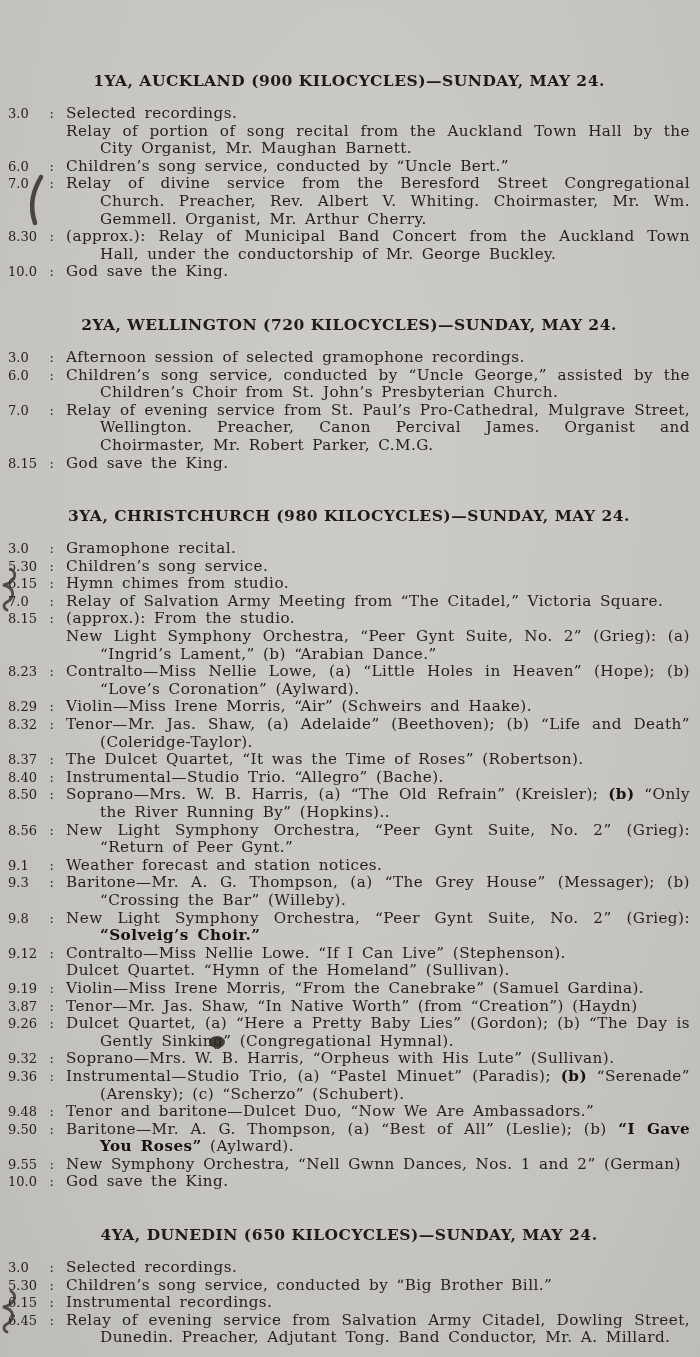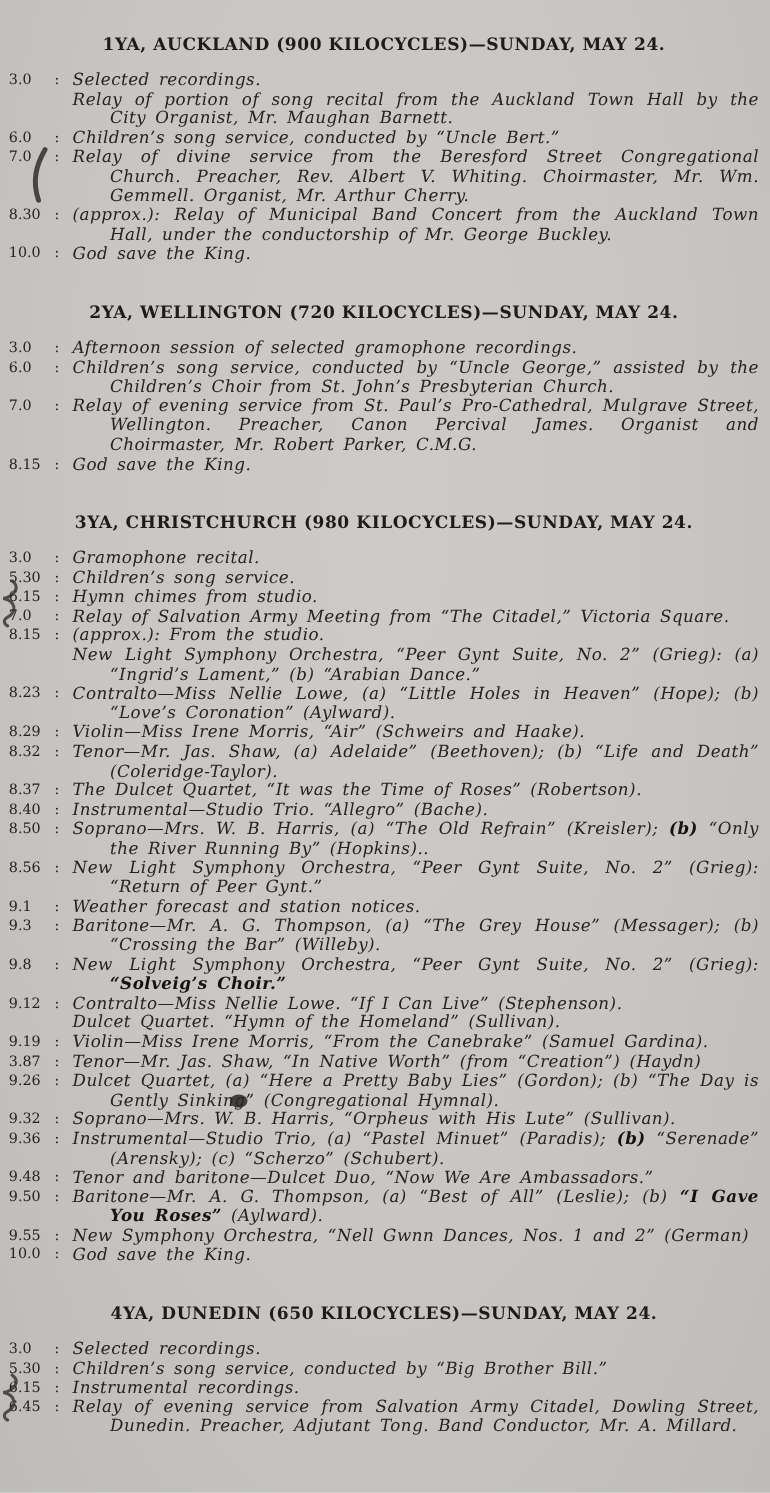--- a/index.html
+++ b/index.html
@@ -4,21 +4,21 @@
 <style>
   * { margin: 0; padding: 0; box-sizing: border-box; }
   html, body { width: 700px; height: 1357px; overflow: hidden; }
   body {
     font-family: "DejaVu Serif", "Liberation Serif", serif;
     background: radial-gradient(ellipse at 50% 35%, #cccbc7 0%, #c7c6c2 55%, #bdbcb8 100%);
     color: #27221e;
     position: relative;
   }
   .page { position: relative; width: 700px; height: 1357px; }
-  .document { padding: 30px 10px 0 8px; position: relative; z-index: 1; }
+  .document { padding: 30px 10px 0 8px; position: relative; z-index: 1; margin-top: 41px; }
   .station-section { }
   .station-header {
     text-align: center;
     font-weight: bold;
     font-size: 15.5px;
     line-height: 19px;
     letter-spacing: 0.5px;
     color: #201b17;
     margin: 34px 0 15px 0;
   }
@@ -26,21 +26,21 @@
   .entry { display: flex; align-items: flex-start; }
   .entry-time-col {
     flex: 0 0 46px;
     display: flex;
     justify-content: space-between;
     font-size: 13px;
     line-height: 17.6px;
     white-space: nowrap;
     text-align: center;
   }
-  .entry-text { flex: 1; margin-left: 12px; min-width: 0; font-style: italic; }
+  .entry-text { flex: 1; margin-left: 12px; min-width: 0; }
   .entry-paragraph {
     font-size: 15.2px;
     line-height: 17.6px;
     text-align: justify;
     padding-left: 34px;
     text-indent: -34px;
     letter-spacing: 0.45px;
     word-spacing: 3px;
   }
   .entry-paragraph b { font-weight: bold; color: #17120e; }

